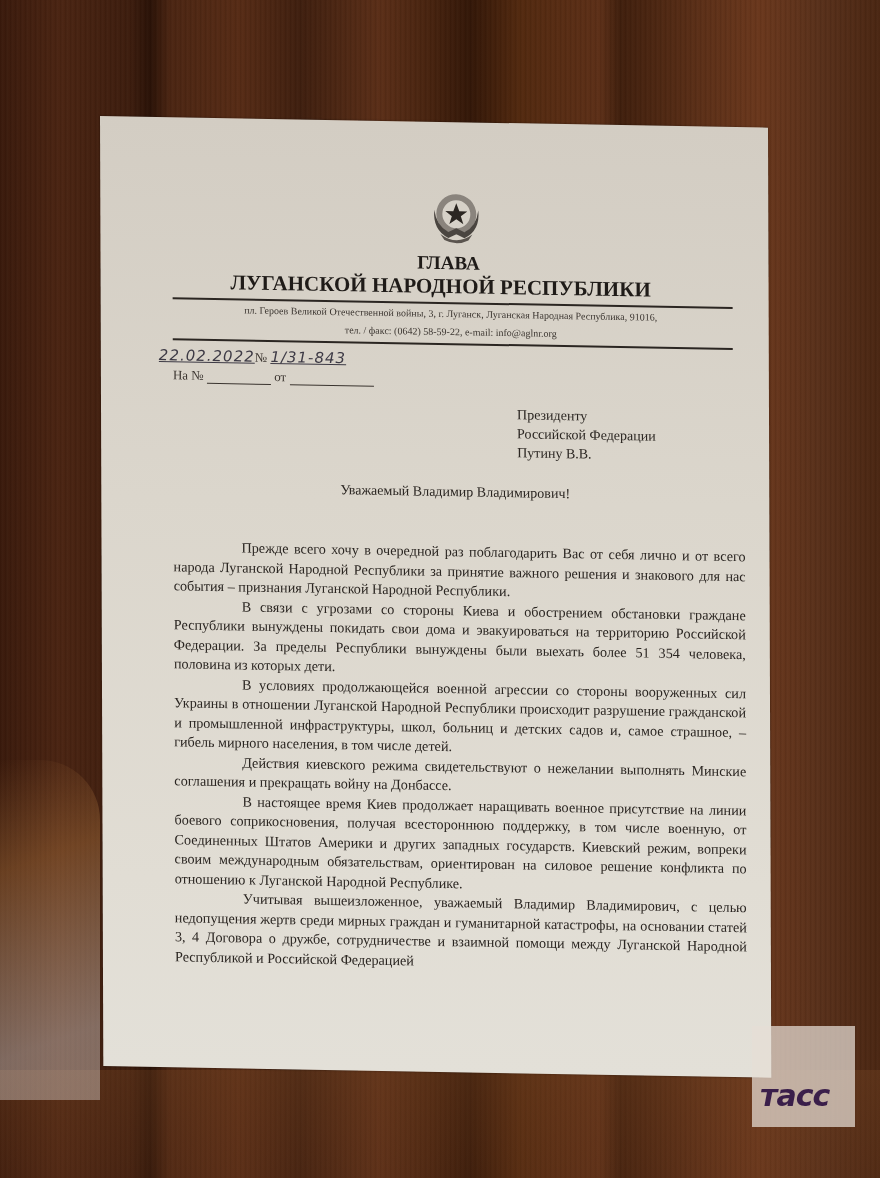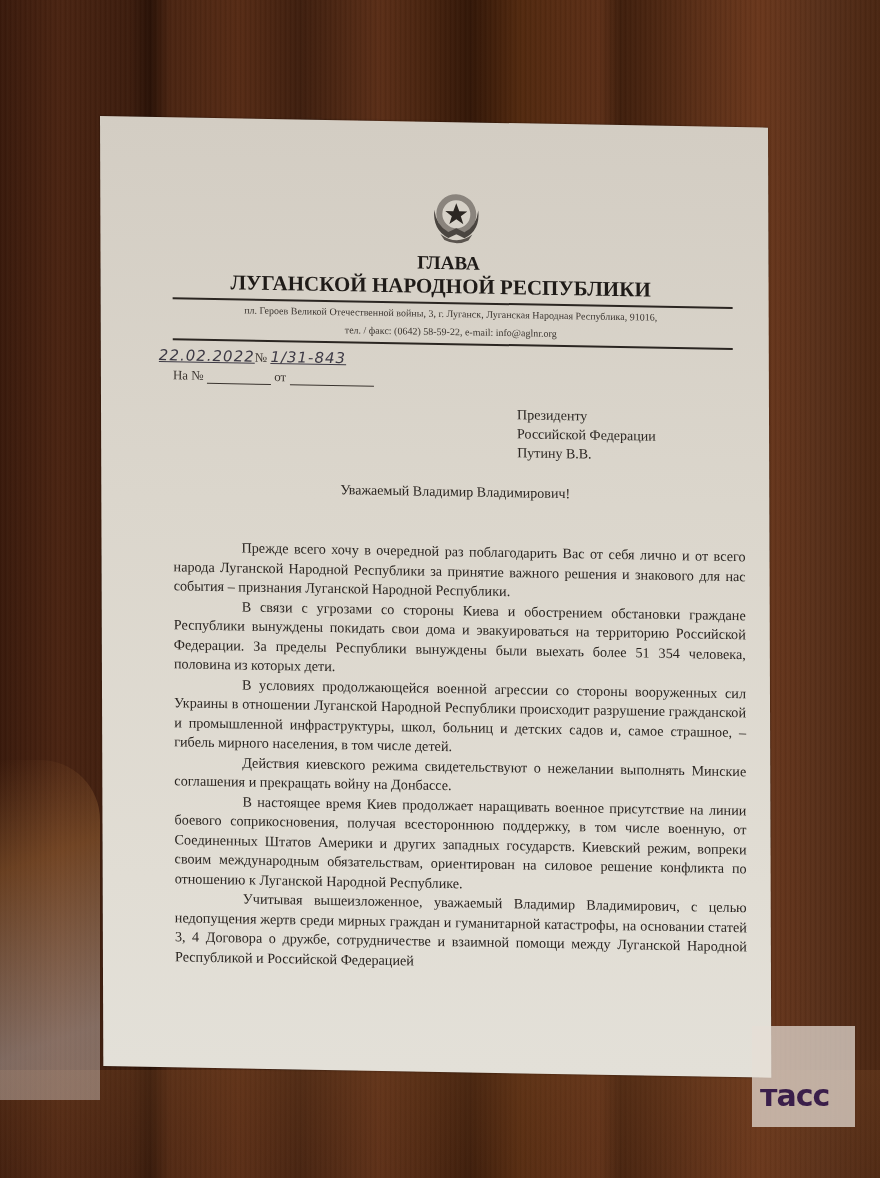--- a/index.html
+++ b/index.html
@@ -93,20 +93,21 @@
     .tass {
       position: absolute; left: 752px; top: 1026px;
       width: 103px; height: 101px;
       background: rgba(230,222,214,0.72);
     }
     .tass-label {
       position: absolute; left: 8px; bottom: 14px;
       font-family: "DejaVu Sans", sans-serif; font-weight: bold;
       font-size: 30px; letter-spacing: -1px; color: #3a1e4a;
       text-transform: lowercase;
+      font-style: italic;
     }
   </style>
 </head>
 <body>
 
 <div class="wood-lines"></div>
 <div class="bottom-warm"></div>
 <div class="glare"></div>
 
 <div class="paper">

